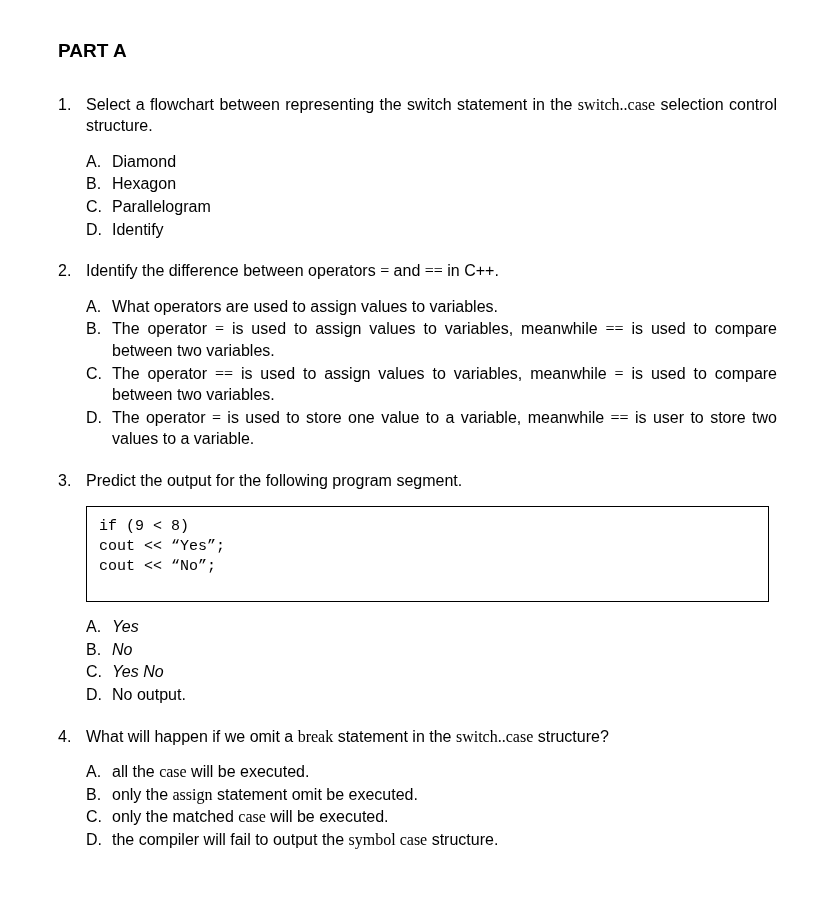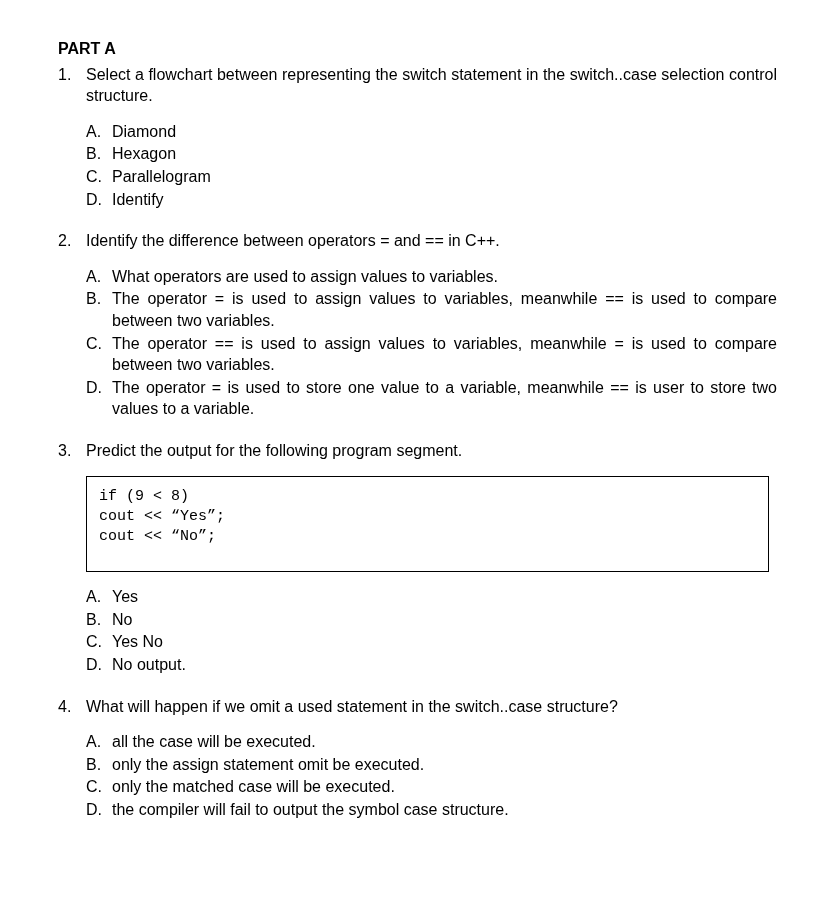--- a/index.html
+++ b/index.html
@@ -12,22 +12,22 @@
       font-family: Arial, Helvetica, sans-serif;
       width: 829px;
       height: 904px;
       padding: 38px 52px 38px 58px;
       color: #000;
       font-size: 16px;
       line-height: 1.35;
     }
     .section-title {
       font-weight: bold;
-      font-size: 16px;
-      margin-bottom: 4px;
+      font-size: 19px;
+      margin-bottom: 30px;
     }
     .question-block {
       margin-bottom: 20px;
     }
     .q-row {
       display: flex;
       align-items: flex-start;
     }
     .q-num {
       min-width: 28px;
@@ -48,32 +48,33 @@
     }
     .opt-letter {
       min-width: 26px;
       flex-shrink: 0;
     }
     .opt-text {
       flex: 1;
       text-align: justify;
     }
     .mono {
-      font-family: Liberation Sans, sans-serif;
+      font-family: Liberation Serif, serif;
     }
     .codebox {
       border: 1px solid #000;
       margin: 14px 8px 14px 28px;
       padding: 10px 12px 24px 12px;
       font-family: "Courier New", Courier, monospace;
       font-size: 15px;
       line-height: 1.35;
       white-space: pre;
     }
     .italic {
+      font-style: italic;
     }
   </style>
 </head>
 <body>
 
 <div class="section-title">PART A</div>
 
 <div id="questions-container">
     <div class="question-block">
       <div class="q-row">
@@ -146,21 +147,21 @@
         </div>
         <div class="opt-row">
           <div class="opt-letter">D.</div>
           <div class="opt-text"><span>No output.</span></div>
         </div>
       </div>
     </div>
     <div class="question-block">
       <div class="q-row">
         <div class="q-num">4.</div>
-        <div class="q-text"><span>What will happen if we omit a </span><span class="mono">used</span><span> statement in the </span><span class="mono">switch..case</span><span> structure?</span></div>
+        <div class="q-text"><span>What will happen if we omit a </span><span class="mono">break</span><span> statement in the </span><span class="mono">switch..case</span><span> structure?</span></div>
       </div>
       <div class="options">
         <div class="opt-row">
           <div class="opt-letter">A.</div>
           <div class="opt-text"><span>all the </span><span class="mono">case</span><span> will be executed.</span></div>
         </div>
         <div class="opt-row">
           <div class="opt-letter">B.</div>
           <div class="opt-text"><span>only the </span><span class="mono">assign</span><span> statement omit be executed.</span></div>
         </div>

